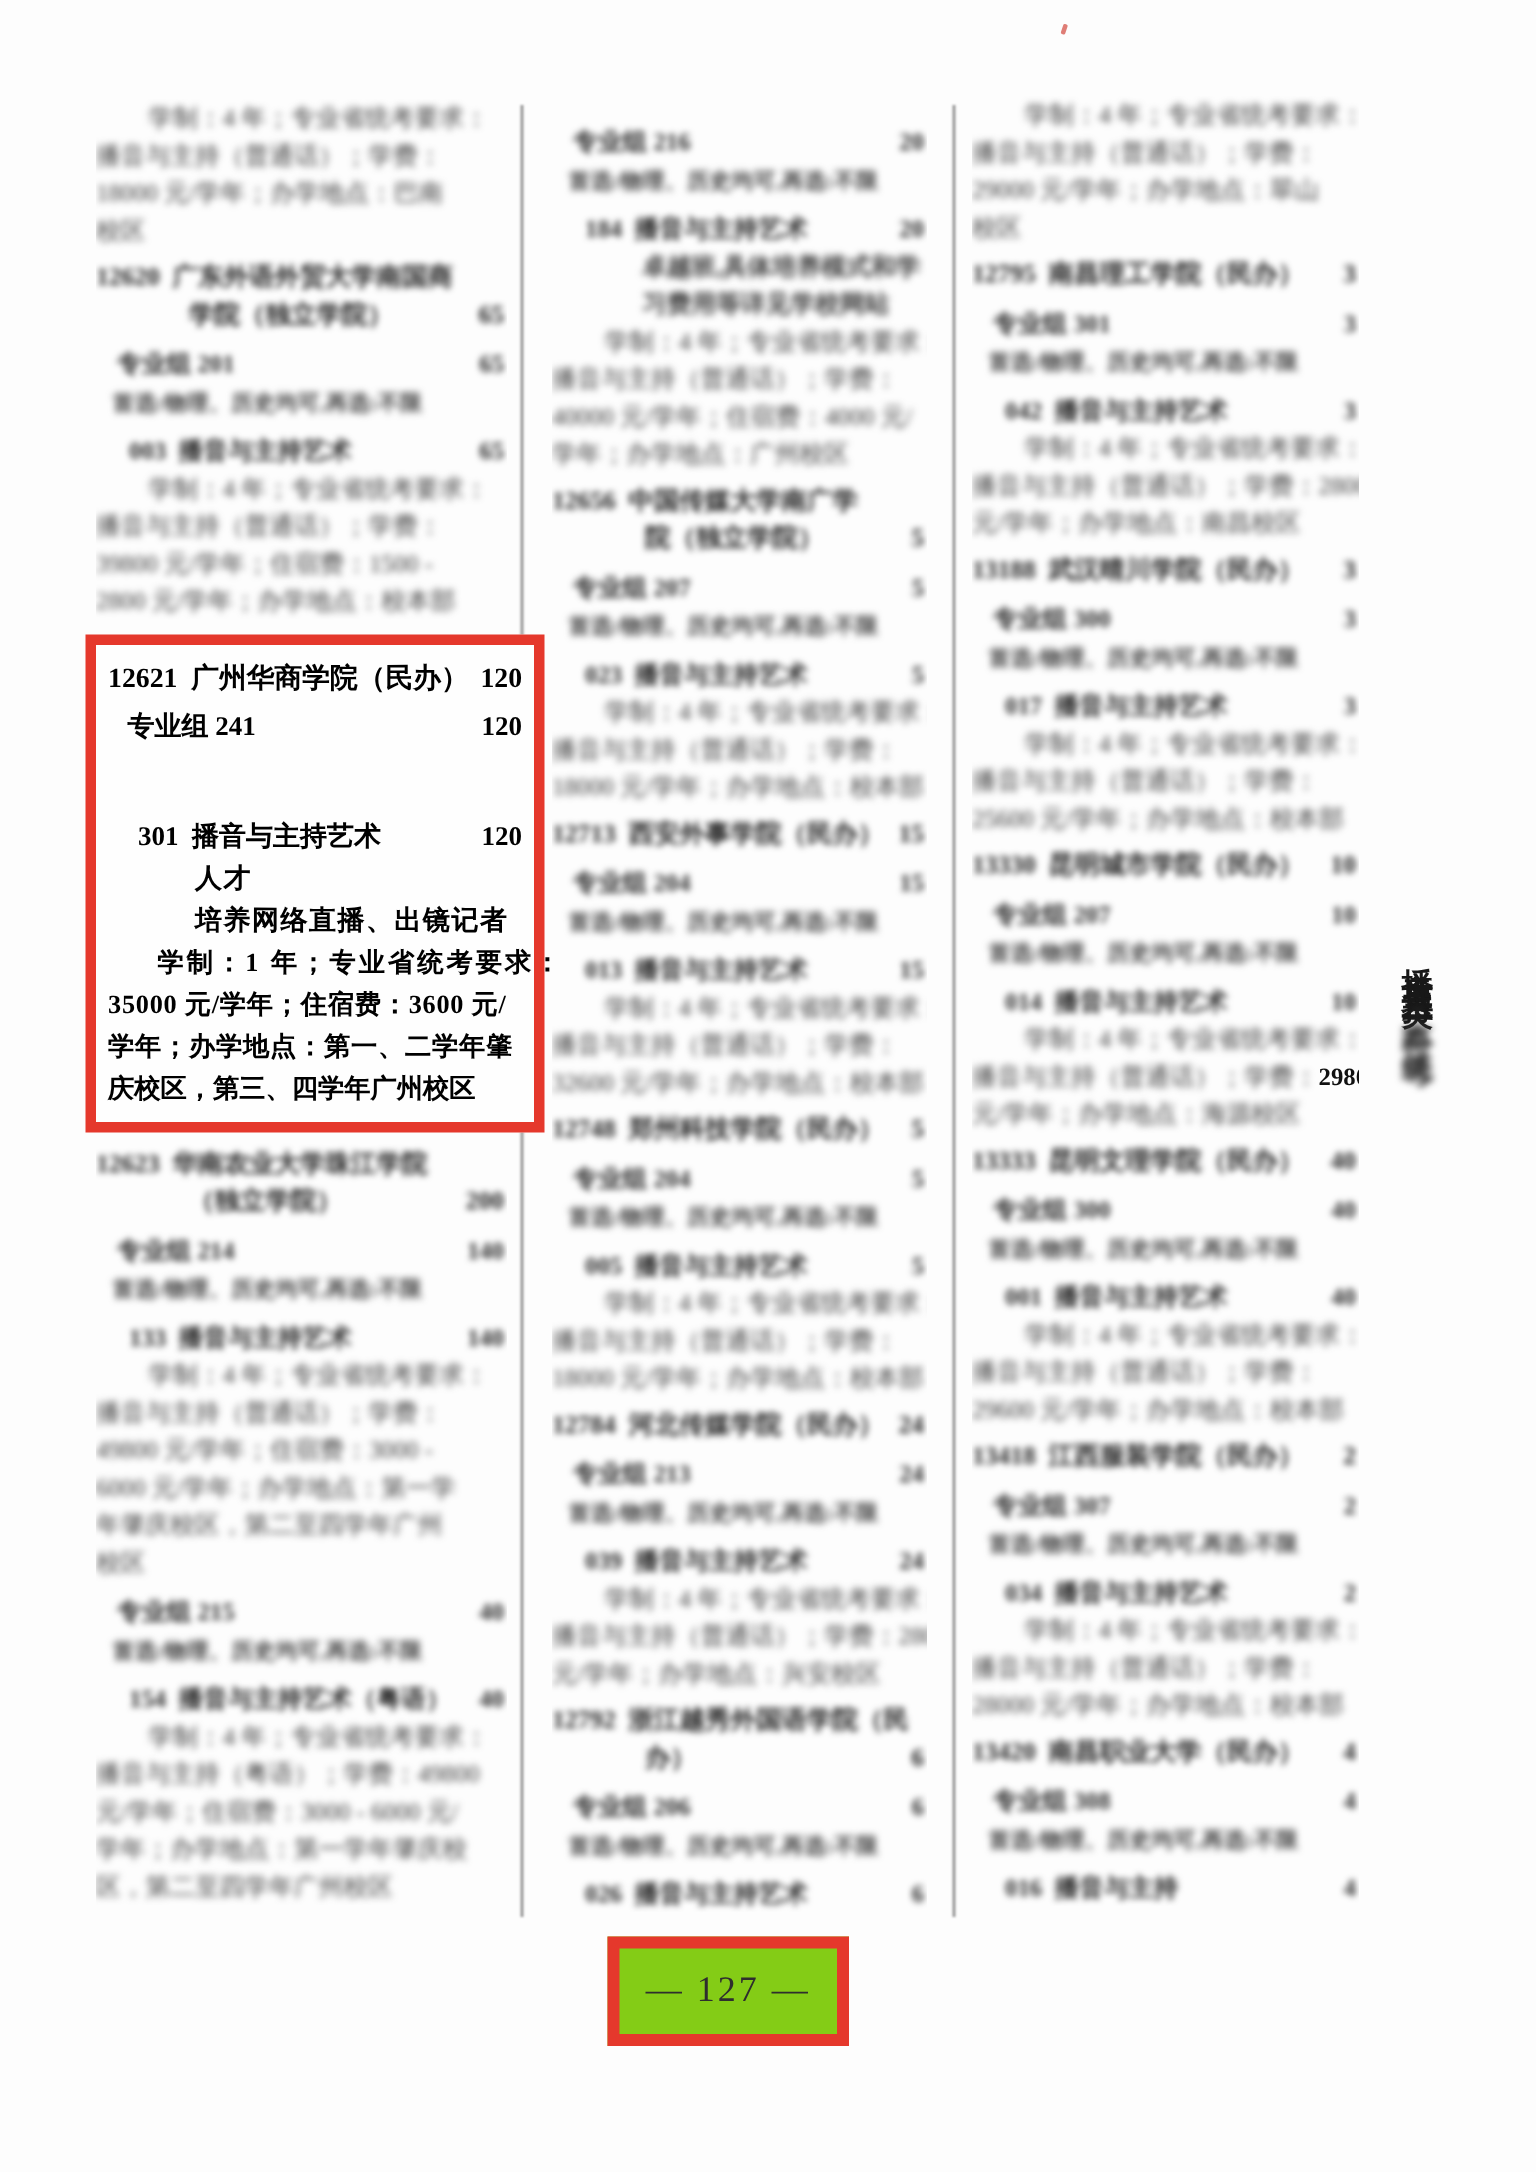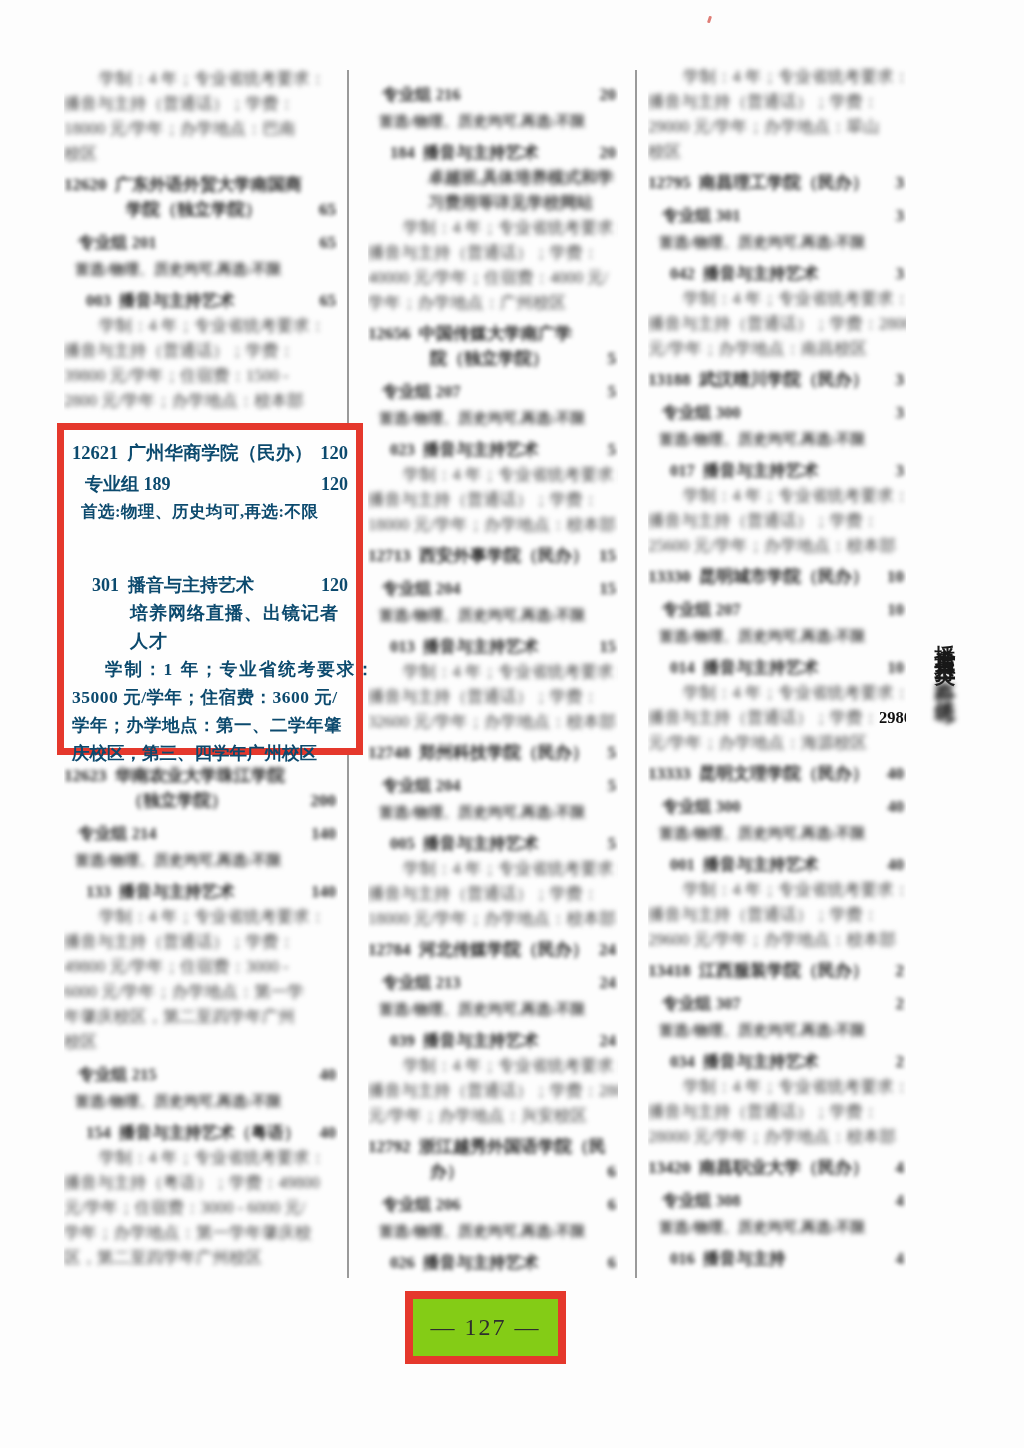--- a/index.html
+++ b/index.html
@@ -29,21 +29,21 @@
   .fuzzy .line>span{filter:blur(2.5px);color:#3c3c3c;}
   .fuzzy .school>span{filter:blur(2.15px);color:#242424;}
   .fuzzy .group>span,.fuzzy .major>span{filter:blur(2.25px);color:#2c2c2c;}
   .sharp-bit{filter:none !important;color:#111 !important;font-weight:700;}
   
   .hl-box{
     position:absolute;left:57px;top:423px;width:306px;height:332px;
     box-sizing:border-box;border:7px solid #e5382c;background:#fefefe;
     padding:9px 6px 4px 8px;
   }
-  .hl-box .line{line-height:28px;font-size:17.5px;color:#0c4a6e;}
+  .hl-box .line{line-height:28px;font-size:17.5px;color:#000000;}
   .hl-box .school{font-size:18.5px;margin-top:0;}
   .hl-box .group{margin-top:3px;font-size:18px;}
   .hl-box .group .l{padding-left:13px;}
   .hl-box .choose{font-size:16.5px;letter-spacing:.5px;margin-top:0;}
   .hl-box .choose .l{padding-left:9px;}
   .hl-box .major{margin-top:3px;font-size:18px;}
   .hl-box .major .l{padding-left:20px;margin-top:42px;}
   .hl-box .note{font-weight:700;font-size:18px;}
   .hl-box .note .l{padding-left:58px;letter-spacing:1px;}
   .hl-box .detail{font-weight:600;}
@@ -86,25 +86,24 @@
       <div class="line choose"><span class="l">首选:物理、历史均可,再选:不限</span></div>
       <div class="line major"><span class="l">003  播音与主持艺术</span><span class="r">65</span></div>
       <div class="line detail ind"><span class="l">学制：4 年；专业省统考要求：</span></div>
       <div class="line detail"><span class="l">播音与主持（普通话）；学费：</span></div>
       <div class="line detail"><span class="l">39800 元/学年；住宿费：1500 -</span></div>
       <div class="line detail"><span class="l">2800 元/学年；办学地点：校本部</span></div>
     </div>
 
   <div class="hl-box">
       <div class="line school"><span class="l">12621  广州华商学院（民办）</span><span class="r">120</span></div>
-      <div class="line group"><span class="l">专业组 189</span><span class="r">120</span></div>
-      <div class="line choose"><span class="l">首选:物理、历史均可,再选:不限</span></div>
+      <div class="line group"><span class="l">专业组 241</span><span class="r">120</span></div>
       <div class="line major"><span class="l">301  播音与主持艺术</span><span class="r">120</span></div>
+      <div class="line note"><span class="l">人才</span></div>
       <div class="line note"><span class="l">培养网络直播、出镜记者</span></div>
-      <div class="line note"><span class="l">人才</span></div>
       <div class="line detail ind sp"><span class="l">学制：1 年；专业省统考要求：</span></div>
       <div class="line detail sps"><span class="l">35000 元/学年；住宿费：3600 元/</span></div>
       <div class="line detail sps"><span class="l">学年；办学地点：第一、二学年肇</span></div>
       <div class="line detail"><span class="l">庆校区，第三、四学年广州校区</span></div>
     </div>
 
   <div class="col fuzzy" style="left:64px;top:757px;width:274px;">
       <div class="line school"><span class="l">12623  华南农业大学珠江学院</span></div>
       <div class="line school cont"><span class="l">（独立学院）</span><span class="r">200</span></div>
       <div class="line group"><span class="l">专业组 214</span><span class="r">140</span></div>

